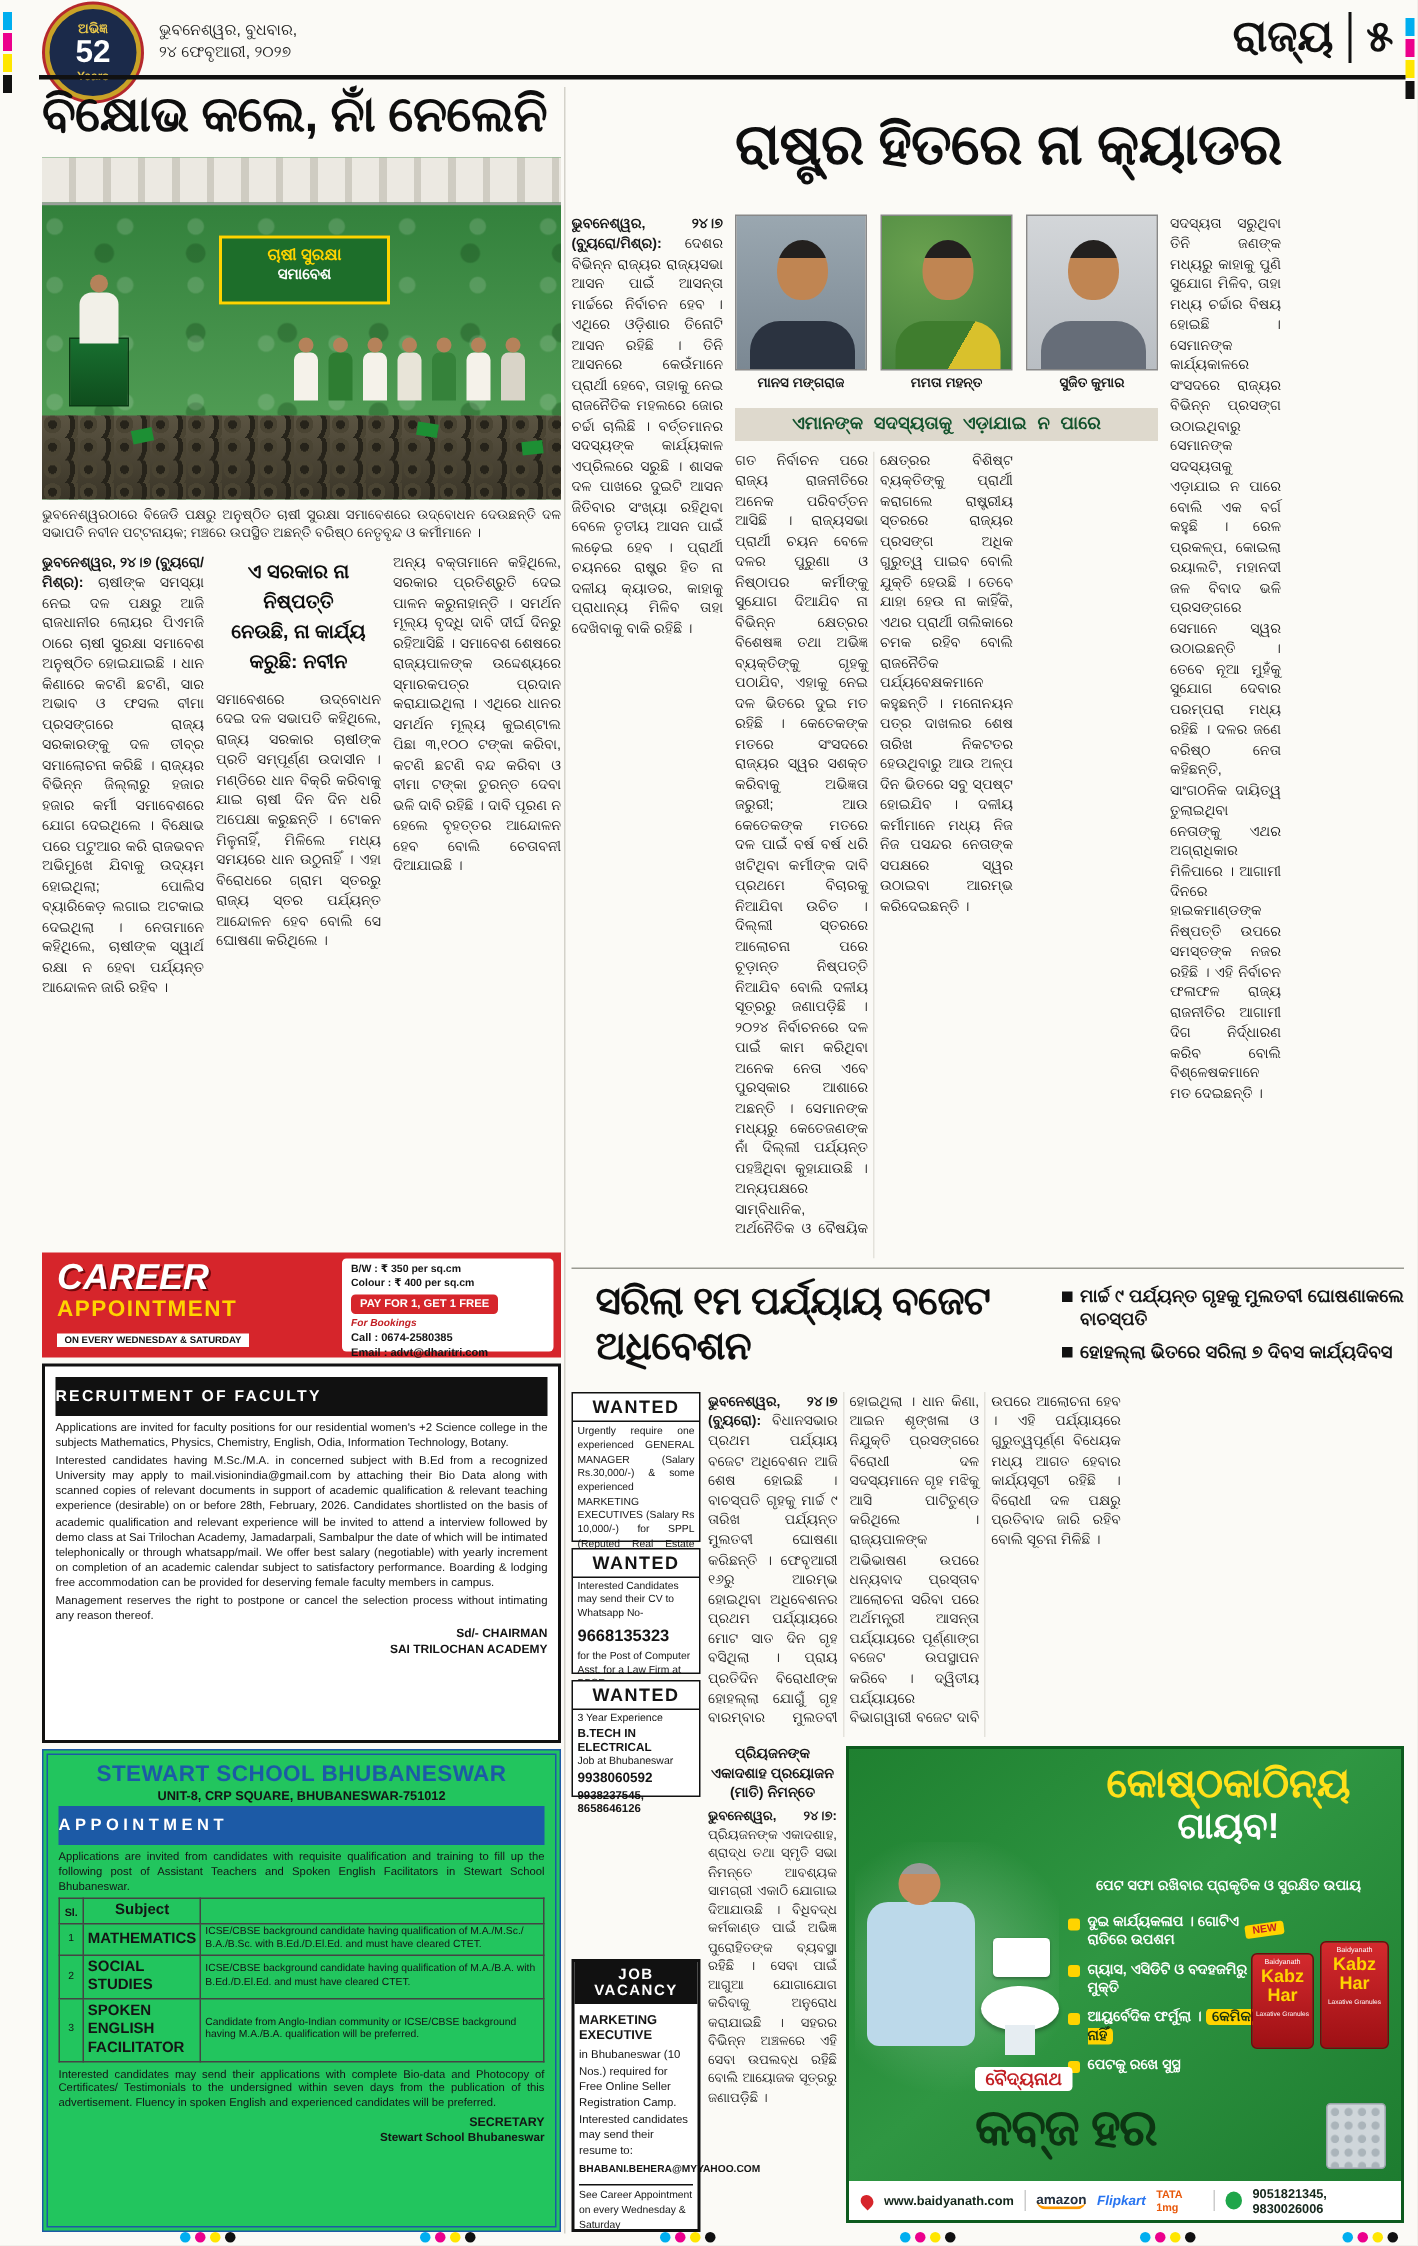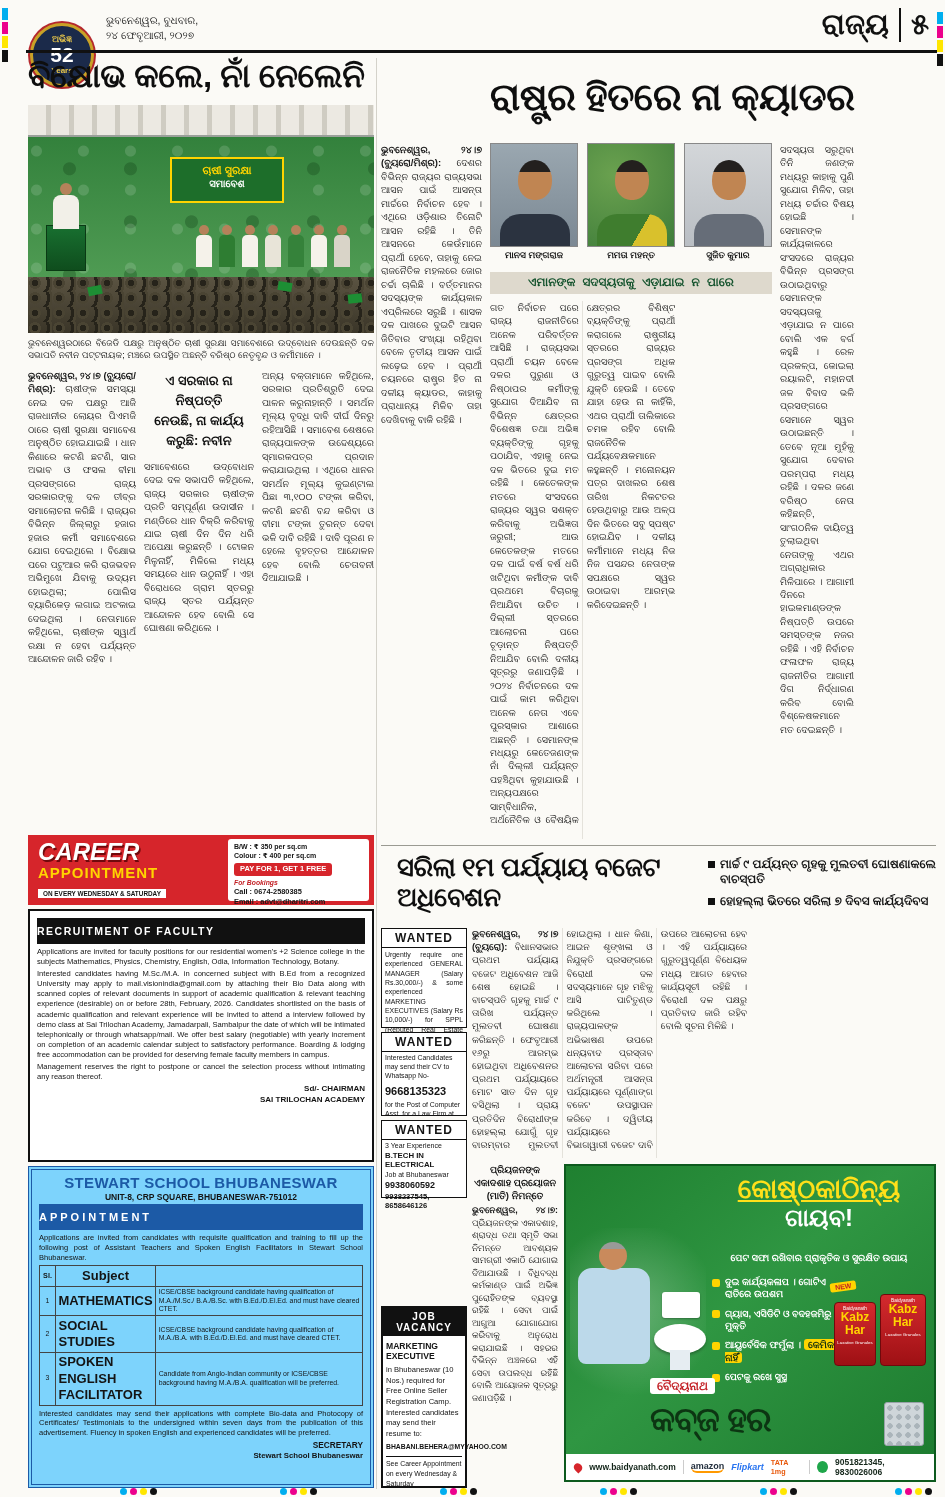--- a/index.html
+++ b/index.html
@@ -2,21 +2,21 @@
 <html><head>
 <meta charset="utf-8">
 <style>
   * { margin:0; padding:0; box-sizing:border-box; }
   html,body { background:#e9e7e2; }
   body { font-family:"Liberation Sans","DejaVu Sans",sans-serif; color:#141414; }
   .page { position:relative; width:945px; height:1497px; margin:0 auto; background:#fbfaf6; overflow:hidden; }
   .abs { position:absolute; }
 
   
-  .logo { width:64px; height:64px; border-radius:50%; background:#1b2a4a; border:3px solid #c9a227; box-shadow:0 0 0 2px #b5282d; display:flex; flex-direction:column; align-items:center; justify-content:center;margin-top:20px; }
+  .logo { width:64px; height:64px; border-radius:50%; background:#1b2a4a; border:3px solid #c9a227; box-shadow:0 0 0 2px #b5282d; display:flex; flex-direction:column; align-items:center; justify-content:center; }
   .logo .bw { color:#e8c64a; font-size:9px; font-weight:bold; line-height:1; }
   .logo .by { color:#fff; font-size:21px; font-weight:900; line-height:1.05; }
   .logo .bl { color:#e8c64a; font-size:8px; font-weight:bold; line-height:1; }
   .m-date { font-size:10.5px; line-height:1.4; color:#222; }
   .m-right { display:flex; align-items:center; gap:10px; }
   .m-right .sec { font-size:29px; font-weight:900; color:#111; }
   .m-right .bar { width:2px; height:34px; background:#111; }
   .m-rule { background:#111; height:3px; }
   .edge-col { display:flex; flex-direction:column; gap:2px; }
   .sq { width:6px; height:12px; }
@@ -30,21 +30,21 @@
   .headline { font-weight:900; color:#0e0e0e; letter-spacing:-0.5px; }
 
   
   .photo { background:linear-gradient(#2f7a36,#58a35b); overflow:hidden; }
   .canopy { position:absolute; top:0; left:0; right:0; height:32px; background:repeating-linear-gradient(90deg,#ece9e2 0 18px,#cfccc2 18px 23px); border-bottom:2px solid #9aa09a; }
   .backdrop { position:absolute; top:32px; left:0; right:0; bottom:56px;
     background:radial-gradient(circle at 18% 36%, rgba(255,255,255,0.14) 0 5px, transparent 6px),
                radial-gradient(circle at 68% 60%, rgba(20,70,25,0.35) 0 6px, transparent 7px),
                linear-gradient(#33813c,#4f9b53);
     background-size:47px 39px, 61px 53px, 100% 100%; }
-  .banner { position:absolute; background:#1d6e2a; border:2px solid #ffd400; text-align:center; padding-top:4px;margin-left:24px; }
+  .banner { position:absolute; background:#1d6e2a; border:2px solid #ffd400; text-align:center; padding-top:4px; }
   .banner .b1 { color:#ffd400; font-size:11px; font-weight:900; line-height:1.3; }
   .banner .b2 { color:#fff; font-size:10px; font-weight:800; line-height:1.3; }
   .crowd { position:absolute; left:0; right:0; bottom:0; height:56px;
     background:repeating-radial-gradient(circle at 7px 6px, #26231a 0 3px, #4a4433 3px 6px, transparent 6px 12px), linear-gradient(#5b5442,#3a3528);
     background-size:24px 15px, 100% 100%; }
   .figrow { position:absolute; display:flex; gap:7px; align-items:flex-end; }
   .fig { position:relative; width:16px; height:32px; border-radius:5px 5px 0 0; background:var(--shirt,#f5f2ea); }
   .fig::before { content:""; position:absolute; top:-10px; left:3px; width:10px; height:10px; border-radius:50%; background:#b5825a; }
   .podium { position:absolute; width:40px; height:46px; background:linear-gradient(#187030,#0f4d1d); border:1px solid #0a3a14; }
   .speaker { position:absolute; width:26px; height:34px; border-radius:8px 8px 0 0; background:#f2f0e8; }
@@ -90,41 +90,41 @@
   .emblem { width:34px; height:34px; border-radius:50%; border:2px solid #666; background:radial-gradient(circle,#f3f3ee 40%,#d8d8cf); flex:0 0 auto; }
   .emblem.green { background:radial-gradient(circle,#8fc98f 30%,#2e7d32); border-color:#1d5a21; }
   .sai .nm { font-size:12.5px; font-weight:900; line-height:1.1; }
   .sai .un { font-size:7px; }
   .sai .addr { font-size:8.5px; font-weight:800; }
   .sai .strip { background:#111; color:#fff; text-align:center; font-size:10.5px; font-weight:900; letter-spacing:1.5px; padding:2px 0; margin:3px 0; }
   .sai p { font-size:7.6px; line-height:1.33; text-align:justify; margin-bottom:2px; }
   .sai .sign { text-align:right; font-size:8px; font-weight:900; line-height:1.3; }
 
   
-  .stewart { border:4px double #1c5aa6; background:#7dd3fc; padding:4px 7px; }
+  .stewart { border:4px double #1c5aa6; background:#22c55e; padding:4px 7px; }
   .stewart .nm { color:#1c5aa6; font-size:15px; font-weight:900; text-align:center; letter-spacing:0.3px; }
   .stewart .addr { font-size:8.5px; font-weight:800; text-align:center; margin:1px 0; }
   .stewart .strip { background:#1c5aa6; color:#fff; text-align:center; font-size:11px; font-weight:900; letter-spacing:3px; padding:2px 0; margin:2px 0 3px; }
   .stewart .txt { font-size:7.5px; line-height:1.3; text-align:justify; }
   .stewart table { width:100%; border-collapse:collapse; margin:3px 0; }
   .stewart td { border:1px solid #444; font-size:6.9px; line-height:1.25; padding:1.5px 2.5px; vertical-align:middle; }
   .stewart .th { font-weight:900; text-align:center; font-size:7.2px; }
   .stewart .sl { text-align:center; width:16px; }
-  .stewart .sub { font-weight:800; width:72px; font-size:13px; }
+  .stewart .sub { font-weight:800; width:72px; font-size:10px; }
   .stewart .sign { text-align:right; font-size:8.3px; font-weight:900; line-height:1.3; margin-top:2px; }
 
   
   .w-body { font-size:6.9px; line-height:1.35; text-align:justify; padding:2px 3px; }
   .w-contact { font-size:6.8px; font-weight:800; text-align:center; border-top:1px solid #111; padding:1px 0; }
   .w-center { padding:2px 3px; }
   .w-phone { font-size:11px; font-weight:900; }
 
   
   .baidy { background:linear-gradient(140deg,#1f8030,#2f9642 45%,#1c7a2e); border:2px solid #0d5a1e; overflow:hidden; }
-  .baidy .h1 { color:#ffe01a; font-size:27px; font-weight:900; text-align:center; line-height:1.15;text-decoration:underline; }
+  .baidy .h1 { color:#ffe01a; font-size:27px; font-weight:900; text-align:center; line-height:1.15; }
   .baidy .h2 { color:#fff; font-size:24px; font-weight:900; text-align:center; line-height:1.1; }
   .baidy .tag { color:#fff; font-size:9.5px; font-weight:800; text-align:center; }
   .baidy .bl { display:flex; gap:5px; margin-bottom:7px; }
   .baidy .bl .mk { flex:0 0 auto; width:8px; height:8px; background:#ffd400; border-radius:2px; margin-top:2.5px; }
   .baidy .bl .bt { color:#fff; font-size:9.5px; font-weight:800; line-height:1.3; }
   .baidy .chip { background:#ffd400; color:#16320f; font-weight:900; padding:0 4px; border-radius:3px; margin-left:3px; }
   .baidy .brand { display:inline-block; background:#fff; color:#c21f24; font-size:12px; font-weight:900; padding:1px 7px; border-radius:3px; }
   .baidy .kabz { color:#0c3512; font-size:34px; font-weight:900; letter-spacing:-1px; white-space:nowrap; }
   .scene { position:absolute; }
   .glow { position:absolute; inset:0; background:radial-gradient(circle at 45% 45%, rgba(255,255,255,0.28), transparent 70%); }

